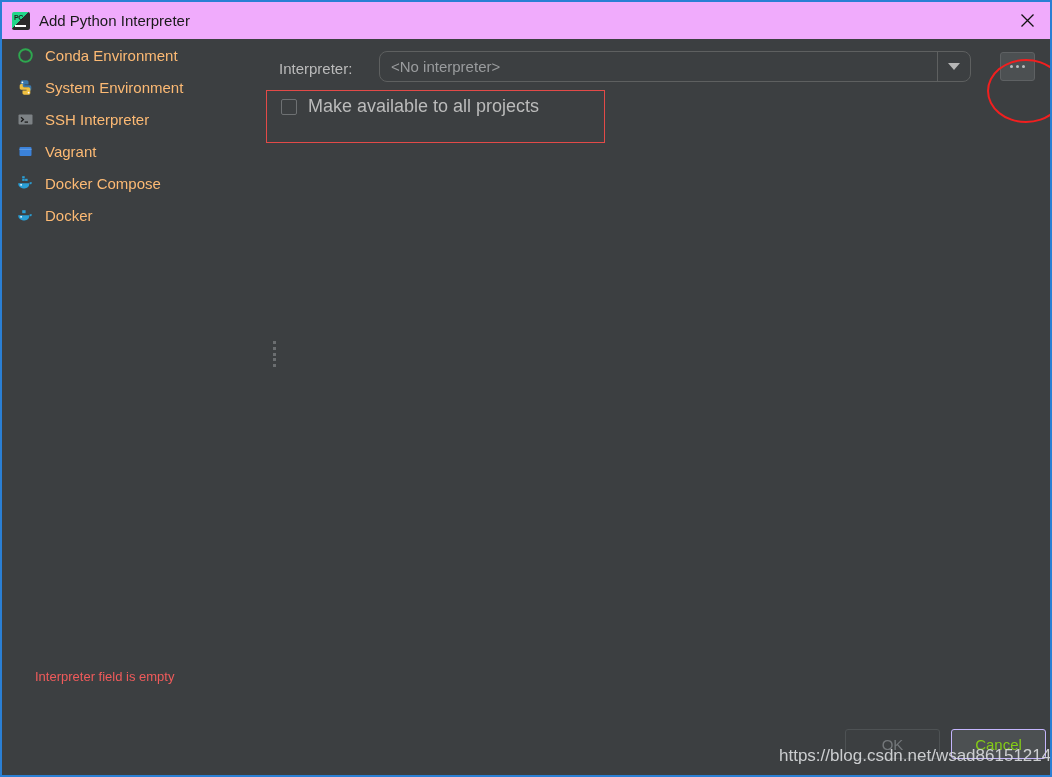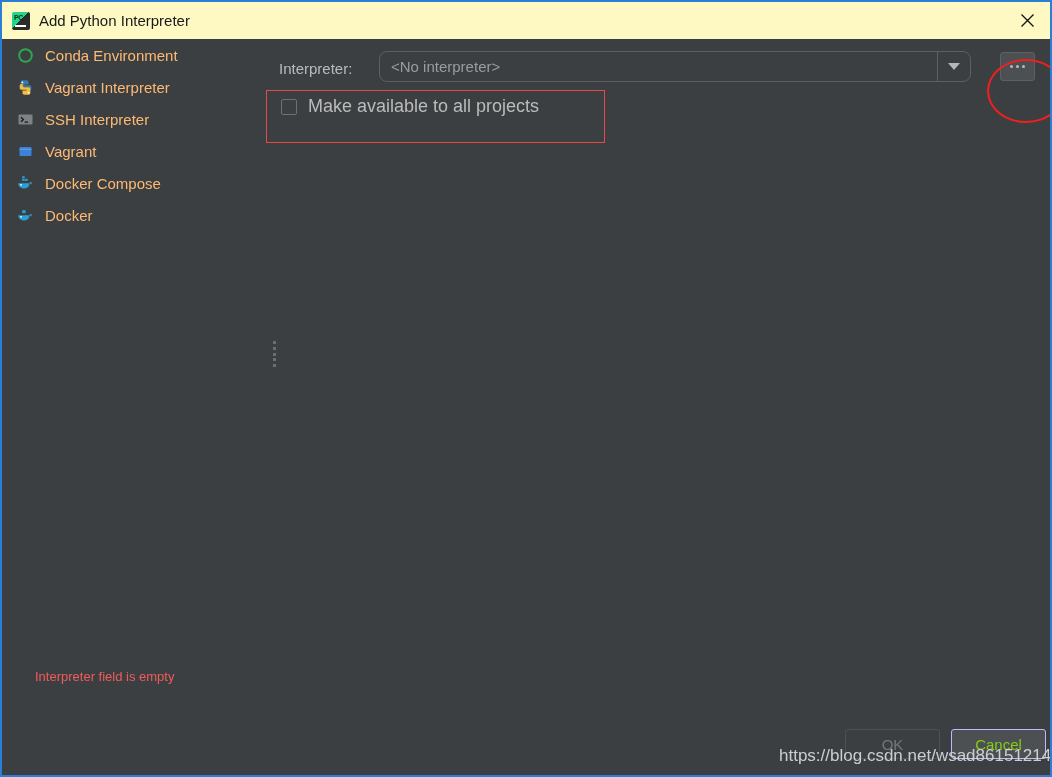--- a/index.html
+++ b/index.html
@@ -20,21 +20,21 @@
     background: #3c3f41;
     overflow: hidden;
   }
 
   
   #titlebar {
     position: absolute;
     left: 0; top: 0;
     width: 1048px;
     height: 37px;
-    background: #fef9c3;
+    background: #f0abfc;
     display: flex;
     align-items: center;
   }
   #app-icon {
     width: 18px; height: 18px;
     margin-left: 10px;
     position: relative;
     border-radius: 2px;
     background: linear-gradient(135deg, #21d789 0%, #21d789 45%, #2b2b2b 45%, #2b2b2b 100%);
     overflow: hidden;
@@ -339,21 +339,21 @@
 
       <div class="side-item">
         <span class="side-icon">
           <svg width="17" height="17" viewBox="0 0 17 17">
             <path d="M5.1 1.3h4.6c1.1 0 1.8.7 1.8 1.7v2.4H7.4v.8h5.2c1 0 1.7.7 1.7 1.7v2.2c0 1.1-.7 1.8-1.7 1.8h-1.3V9.7c0-1.1-.8-1.8-1.8-1.8H5.3c-1 0-1.7-.7-1.7-1.7V3C3.6 2 4.2 1.3 5.1 1.3z" fill="#3c78aa"></path>
             <circle cx="5.4" cy="3.4" r=".9" fill="#ffffff"></circle>
             <path d="M11.9 15.7H7.3c-1.1 0-1.8-.7-1.8-1.7v-2.4h4.1v-.8H4.4c-1 0-1.7-.7-1.7-1.7V6.9c0-1.1.7-1.8 1.7-1.8h1.3v1.4c0 1.1.8 1.8 1.8 1.8h4.1c1 0 1.7.7 1.7 1.7V14c0 1-.6 1.7-1.4 1.7z" fill="#f0c040"></path>
             <circle cx="11.6" cy="13.6" r=".9" fill="#ffffff"></circle>
           </svg>
         </span>
-        <span class="side-label">Vagrant Interpreter</span>
+        <span class="side-label">System Environment</span>
       </div>
 
       <div class="side-item">
         <span class="side-icon">
           <svg width="17" height="17" viewBox="0 0 17 17">
             <rect x="1.5" y="3.5" width="14" height="10" rx="1" fill="#7d8285"></rect>
             <path d="M4 6.3l2.4 2.2L4 10.7" stroke="#1b1b1b" stroke-width="1.3" fill="none"></path>
             <path d="M7.6 11.1h3.4" stroke="#1b1b1b" stroke-width="1.3"></path>
           </svg>
         </span>

